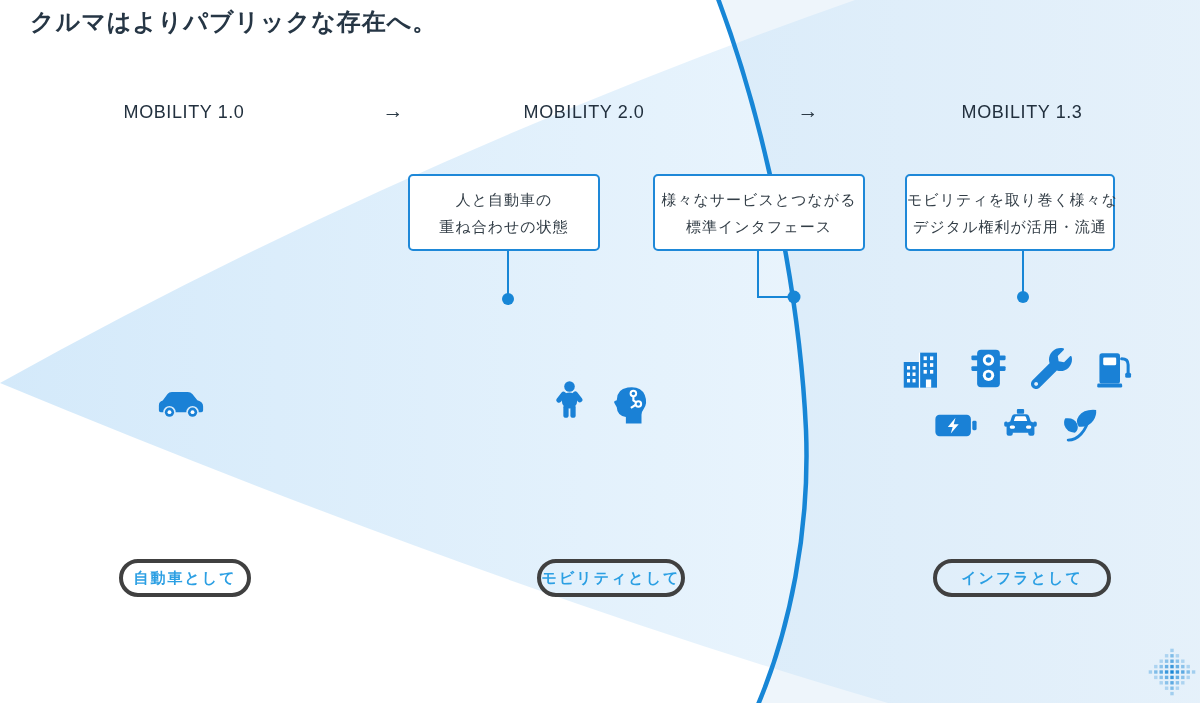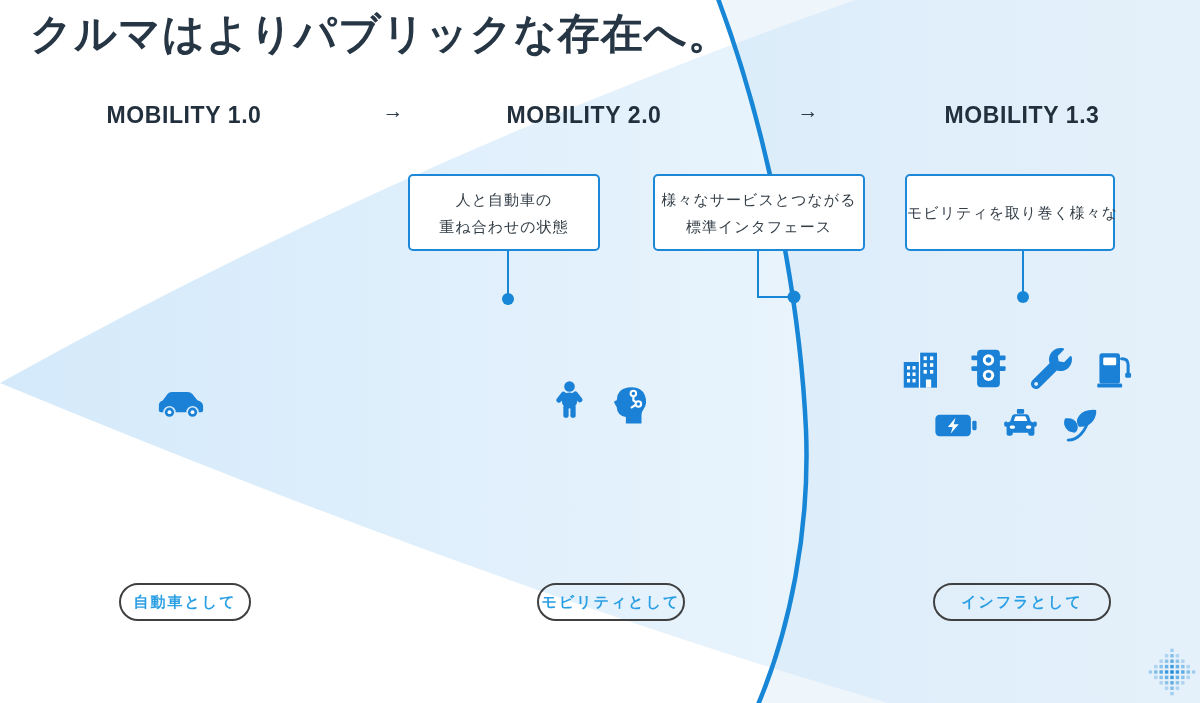--- a/index.html
+++ b/index.html
@@ -6,41 +6,40 @@
   .stage{
     position:relative;width:1200px;height:703px;overflow:hidden;background:#ffffff;
     font-family:"Liberation Sans","DejaVu Sans",sans-serif;
   }
   .abs{position:absolute;}
   svg{display:block;}
   .bg{position:absolute;left:0;top:0;z-index:0;}
   .layer{position:absolute;left:0;top:0;width:100%;height:100%;z-index:1;}
 
   .page-title{
-    left:30px;top:6px;font-size:42px;font-weight:700;color:#263645;letter-spacing:1px;
+    left:30px;top:6px;font-size:24px;font-weight:700;color:#263645;letter-spacing:1px;
   }
   .stage-header{
-    top:102px;font-size:23px;font-weight:700;color:#22303e;letter-spacing:.6px;
+    top:102px;font-size:18px;font-weight:400;color:#22303e;letter-spacing:.6px;
     transform:translateX(-50%);white-space:nowrap;
   }
   .flow-arrow{
     top:99px;font-size:21px;color:#2c3a46;transform:translateX(-50%);font-weight:400;
   }
   .callout{
     top:174px;height:77px;background:#ffffff;border:2px solid #1e88d8;border-radius:5px;
     box-sizing:border-box;display:flex;flex-direction:column;justify-content:center;
     text-align:center;color:#333e47;font-size:15px;line-height:27px;font-weight:500;
     letter-spacing:1px;white-space:nowrap;
   }
   .pill{
-    top:559px;height:38px;border:2px solid #404040;border-radius:20px;box-sizing:border-box;
+    top:559px;height:38px;border:4px solid #404040;border-radius:20px;box-sizing:border-box;
     display:flex;align-items:center;justify-content:center;
     color:#2b9fe3;font-size:15px;font-weight:700;letter-spacing:2px;background:transparent;
     white-space:nowrap;
-    margin-top:24px;
   }
   .ic{position:absolute;color:#1a81d6;}
 </style>
 </head>
 <body>
 
 <div class="stage">
 
   <svg class="bg" width="1200" height="703" viewBox="0 0 1200 703">
     <defs>
@@ -78,20 +77,21 @@
     <div class="abs callout" style="left:408px;width:192px;">
       <span>人と自動車の</span>
       <span>重ね合わせの状態</span>
     </div>
     <div class="abs callout" style="left:653px;width:212px;">
       <span>様々なサービスとつながる</span>
       <span>標準インタフェース</span>
     </div>
     <div class="abs callout" style="left:905px;width:210px;">
       <span>モビリティを取り巻く様々な</span>
+      <span>デジタル権利が活用・流通</span>
     </div>
 
     <svg class="ic" style="left:156px;top:388px;" width="50" height="31" viewBox="0 0 52 30" fill="currentColor">
       <path d="M7 12 L12 5 Q13.5 3 16.5 3 L33 3 Q36 3 37.8 5.2 L43 11.5 Q49 13 49 18 L49 22 Q49 24 47 24 L44.5 24 A6.5 6.5 0 0 0 31.5 24 L20.5 24 A6.5 6.5 0 0 0 7.5 24 L5 24 Q3 24 3 22 L3 17 Q3 13 7 12 Z"></path>
       <circle cx="14" cy="24" r="4.8"></circle>
         <circle cx="38" cy="24" r="4.8"></circle>
       <circle cx="14" cy="24" r="2" fill="#ffffff"></circle>
         <circle cx="38" cy="24" r="2" fill="#ffffff"></circle>
     </svg>
 

